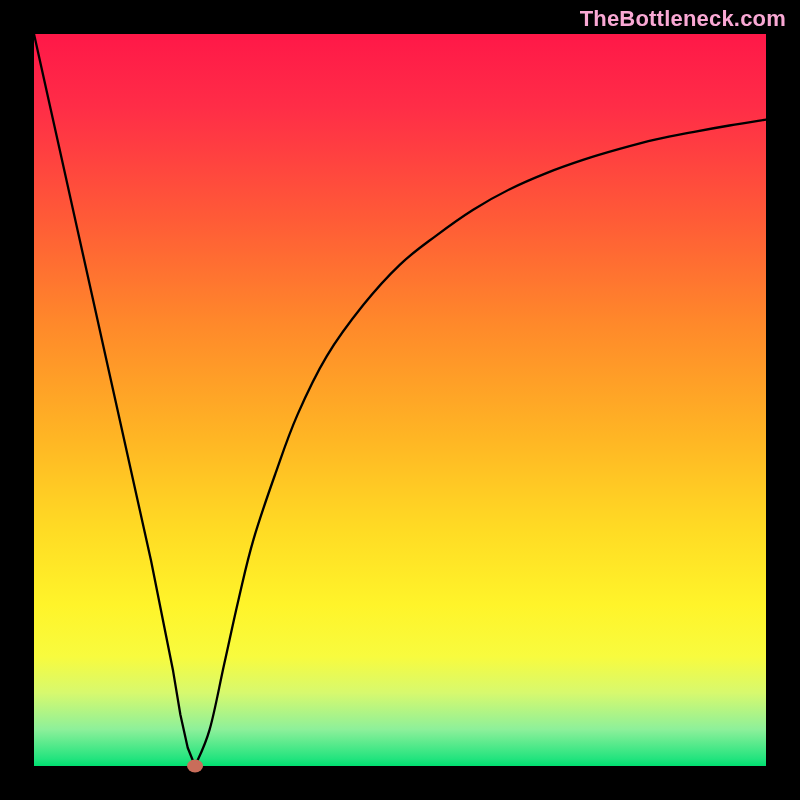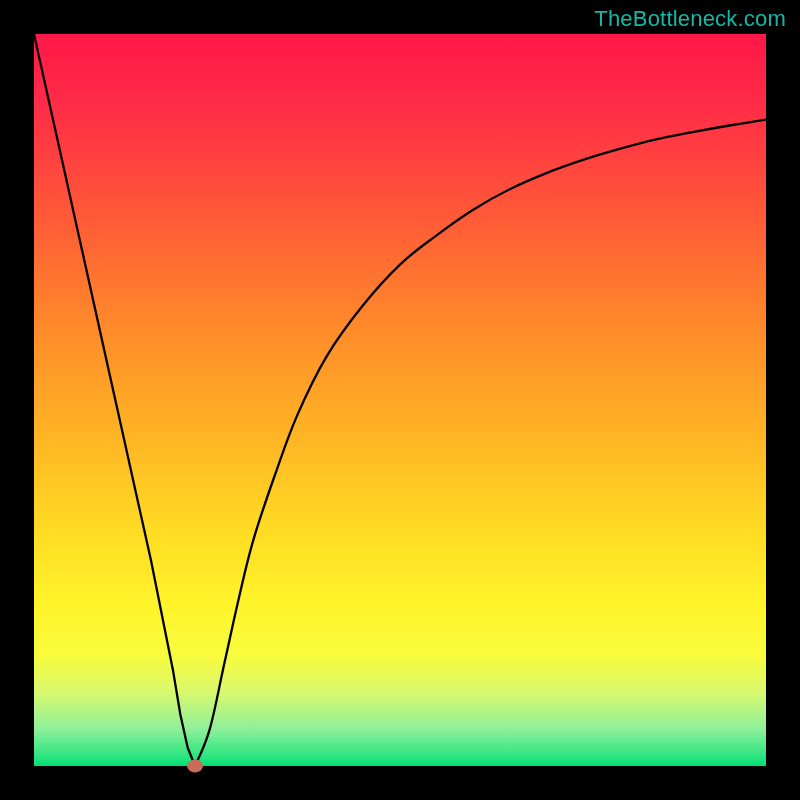--- a/index.html
+++ b/index.html
@@ -46,22 +46,22 @@
     top: 0;
     width: 732px;
     height: 732px;
     overflow: visible;
   }
   .watermark {
     position: absolute;
     top: 6px;
     right: 14px;
     font-size: 22px;
-    font-weight: 400;
-    color: #14b8a6;
+    font-weight: 700;
+    color: #f9a8d4;
     letter-spacing: 0.2px;
     user-select: none;
   }
   .marker {
     fill: #c96d5a;
   }
   .curve {
     fill: none;
     stroke: #000;
     stroke-width: 2.3;

